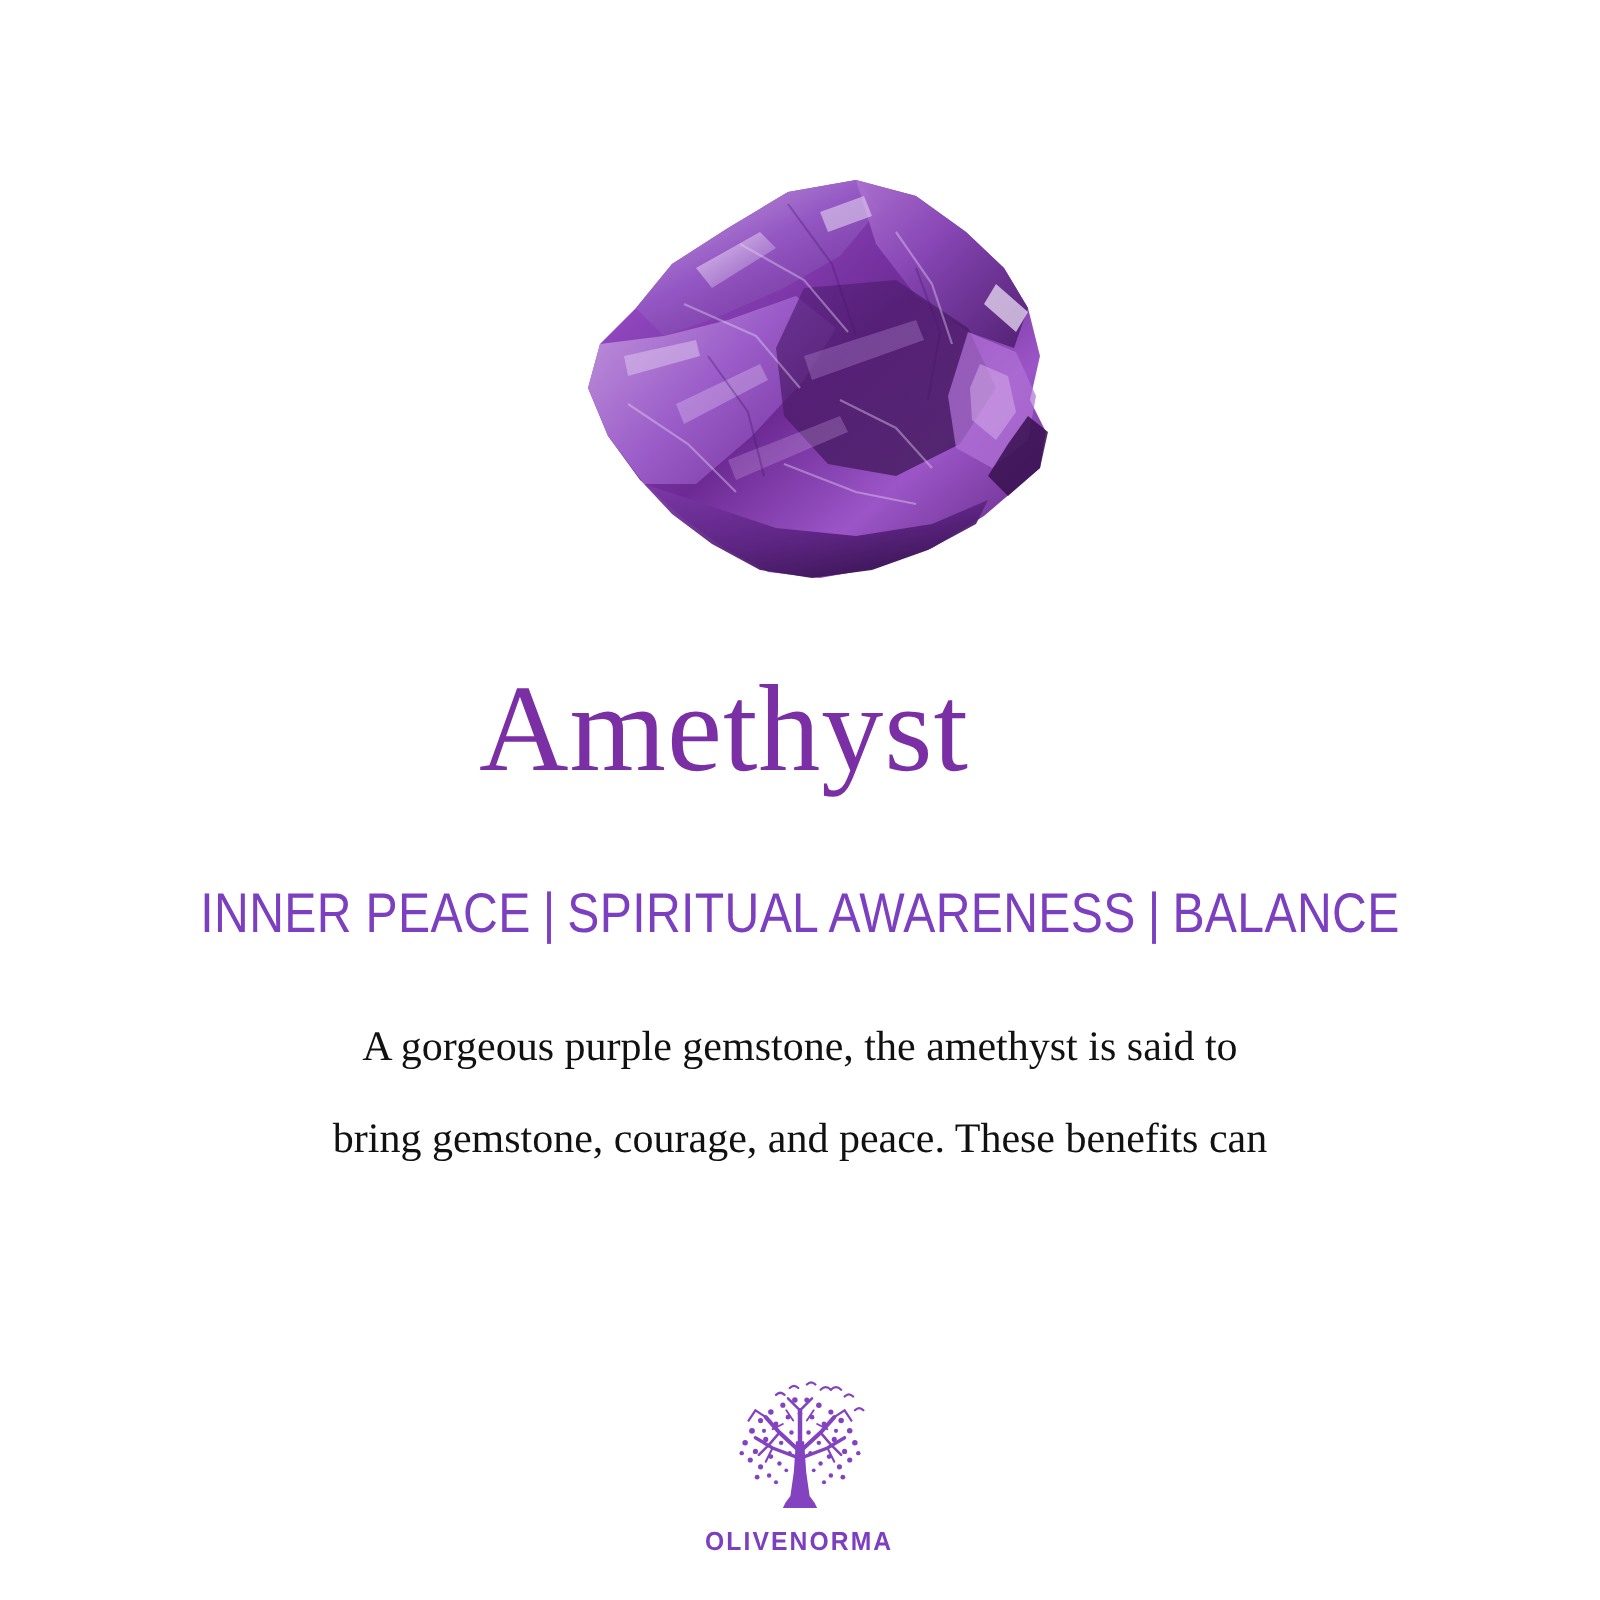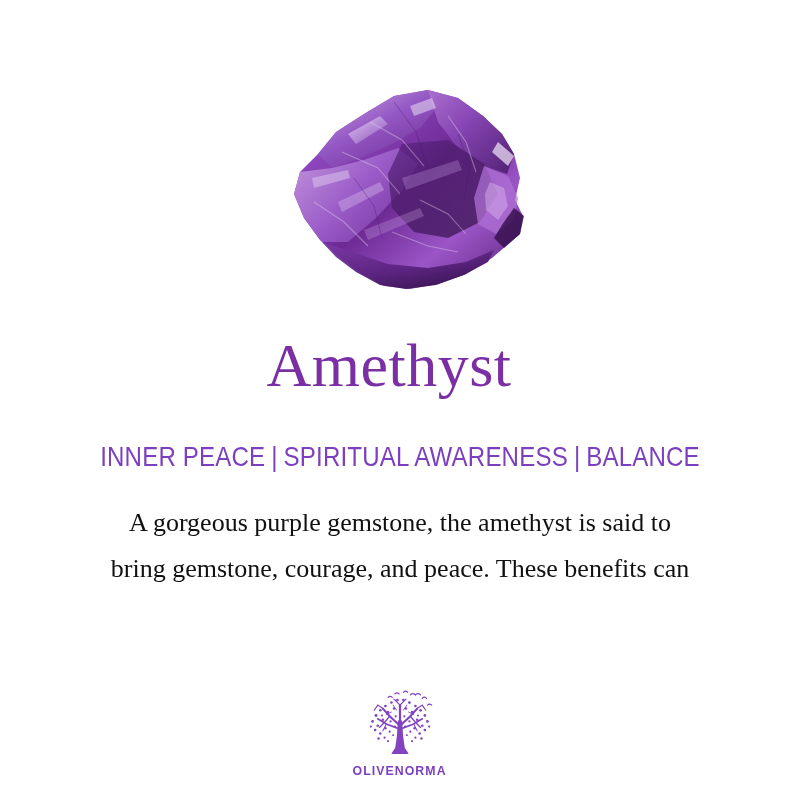--- a/index.html
+++ b/index.html
@@ -48,21 +48,20 @@
     left: 0;
     top: 334px;
     width: 724px;
     text-align: center;
     font-family: "Liberation Serif", serif;
     font-size: 62px;
     line-height: 1.0;
     font-weight: 400;
     letter-spacing: 0.5px;
     color: #7a2fa5;
-    padding-left: 27px;
   }
 
   
   .subtitle {
     position: absolute;
     left: 0;
     top: 443px;
     width: 800px;
     text-align: center;
     font-family: "Liberation Sans", sans-serif;
@@ -82,21 +81,21 @@
   .subtitle .seg { letter-spacing: 0.2px; }
 
   
   .body-copy {
     position: absolute;
     left: 60px;
     top: 500px;
     width: 680px;
     text-align: center;
     font-family: "Liberation Serif", serif;
-    font-size: 26px;
+    font-size: 21px;
     line-height: 46px;
     color: #111111;
   }
   .body-copy .ln { display: block; }
 
   
   .logo {
     position: absolute;
     left: 0;
     top: 688px;

